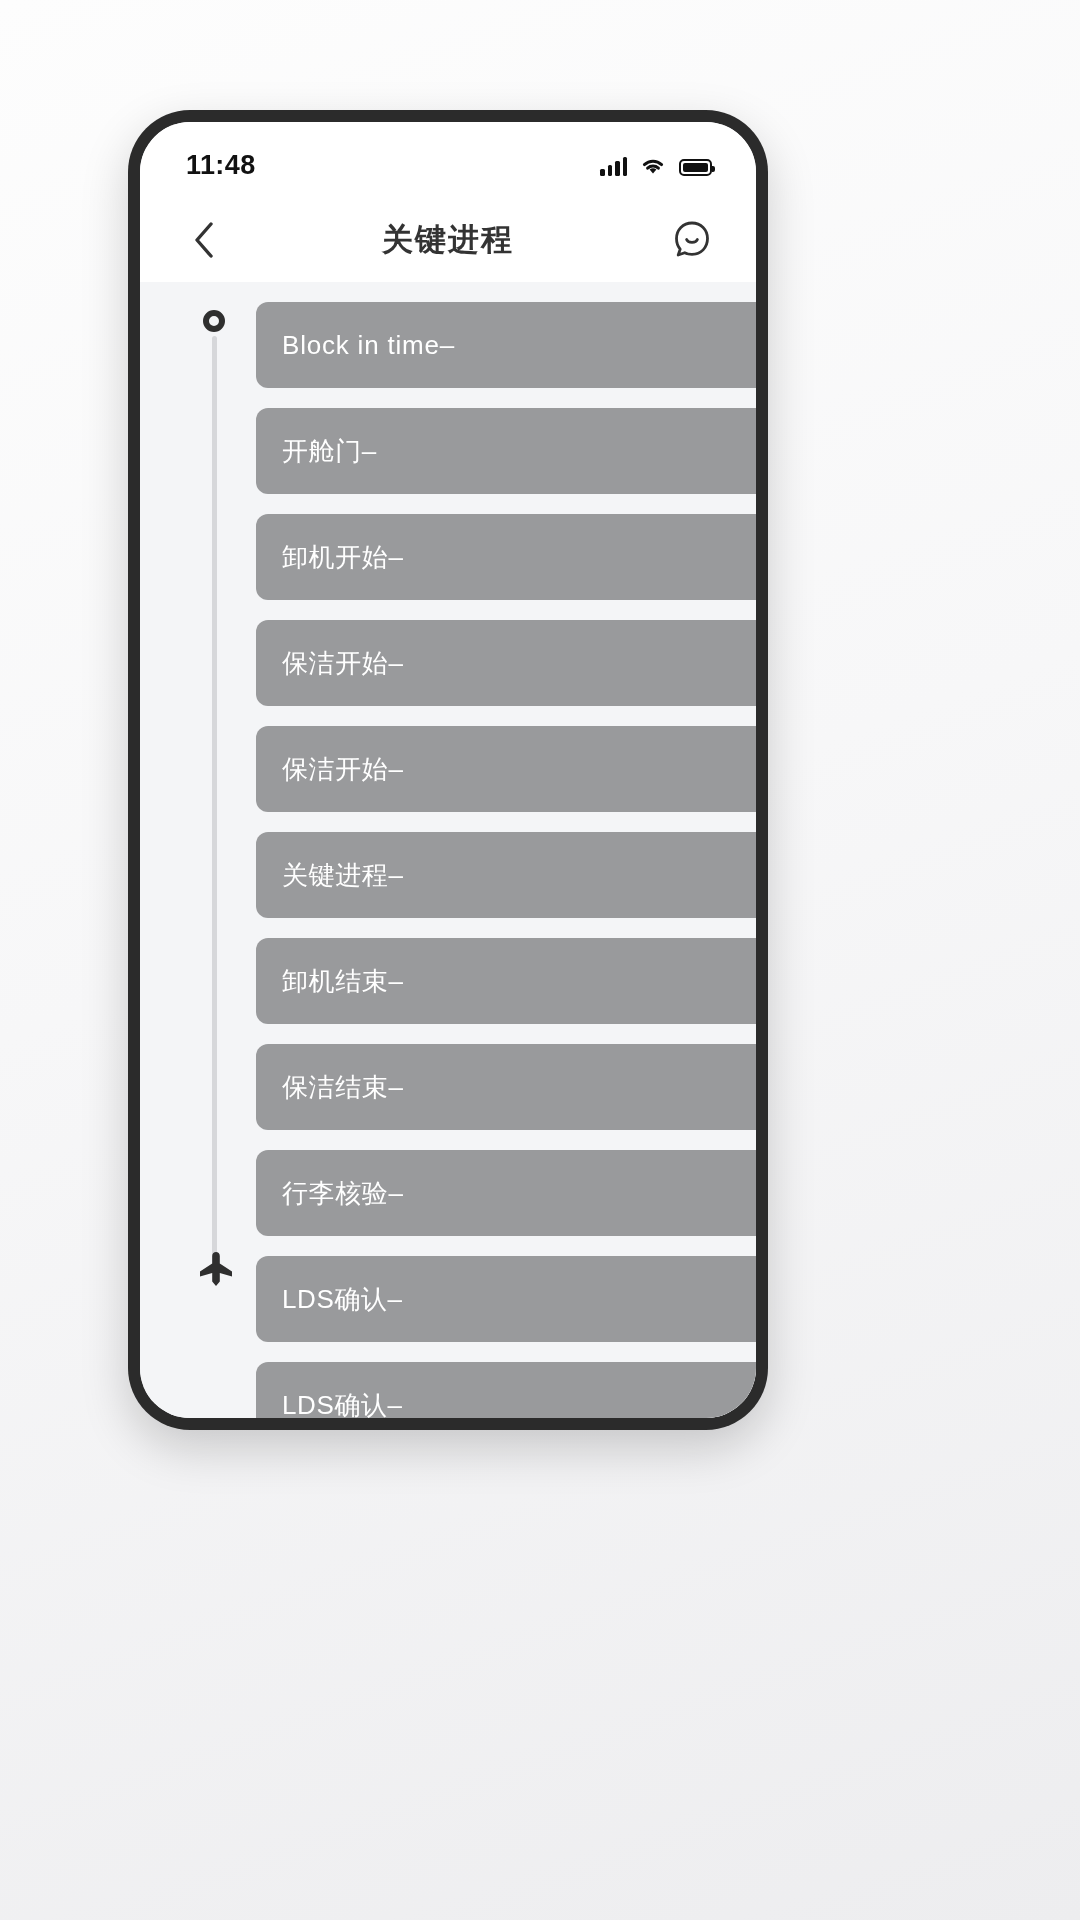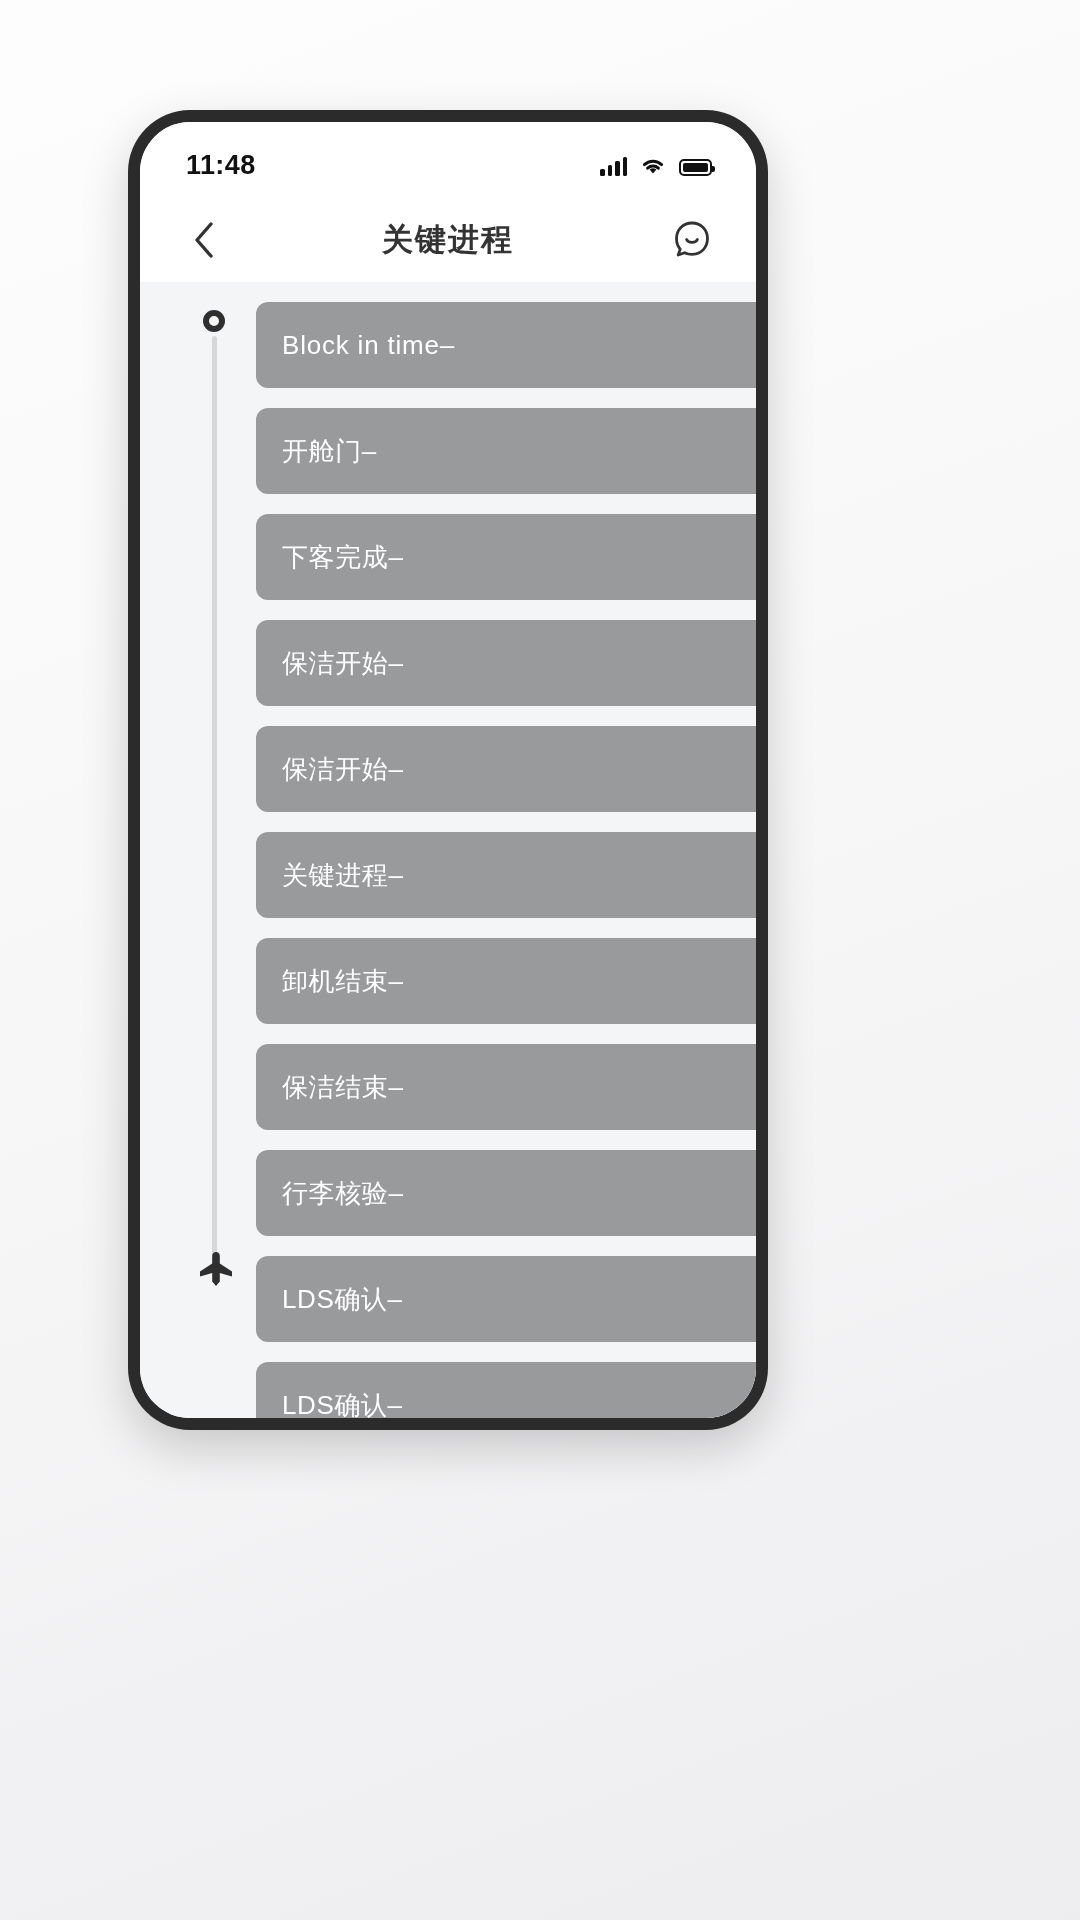--- a/index.html
+++ b/index.html
@@ -291,21 +291,21 @@
       <div id="card-list">
           <div class="card">
             <span class="card-label latin">Block in time</span>
             <span class="card-value">–</span>
           </div>
           <div class="card">
             <span class="card-label">开舱门</span>
             <span class="card-value">–</span>
           </div>
           <div class="card">
-            <span class="card-label">下客完成</span>
+            <span class="card-label">卸机开始</span>
             <span class="card-value">–</span>
           </div>
           <div class="card">
             <span class="card-label">保洁开始</span>
             <span class="card-value">–</span>
           </div>
           <div class="card">
             <span class="card-label">保洁开始</span>
             <span class="card-value">–</span>
           </div>

